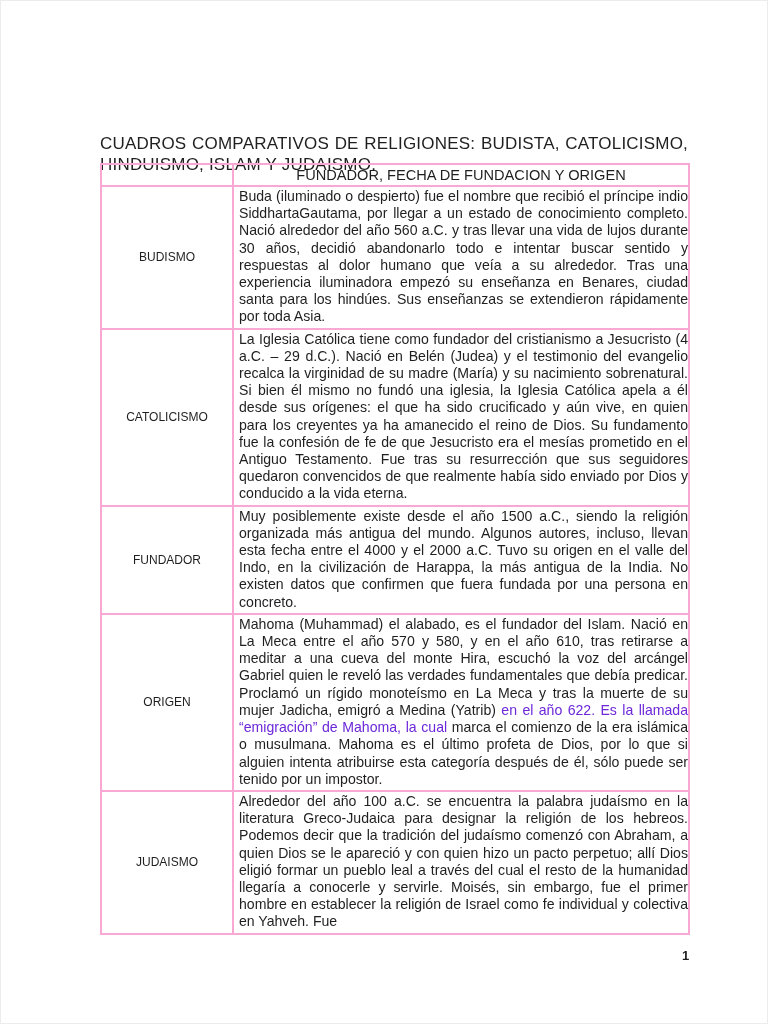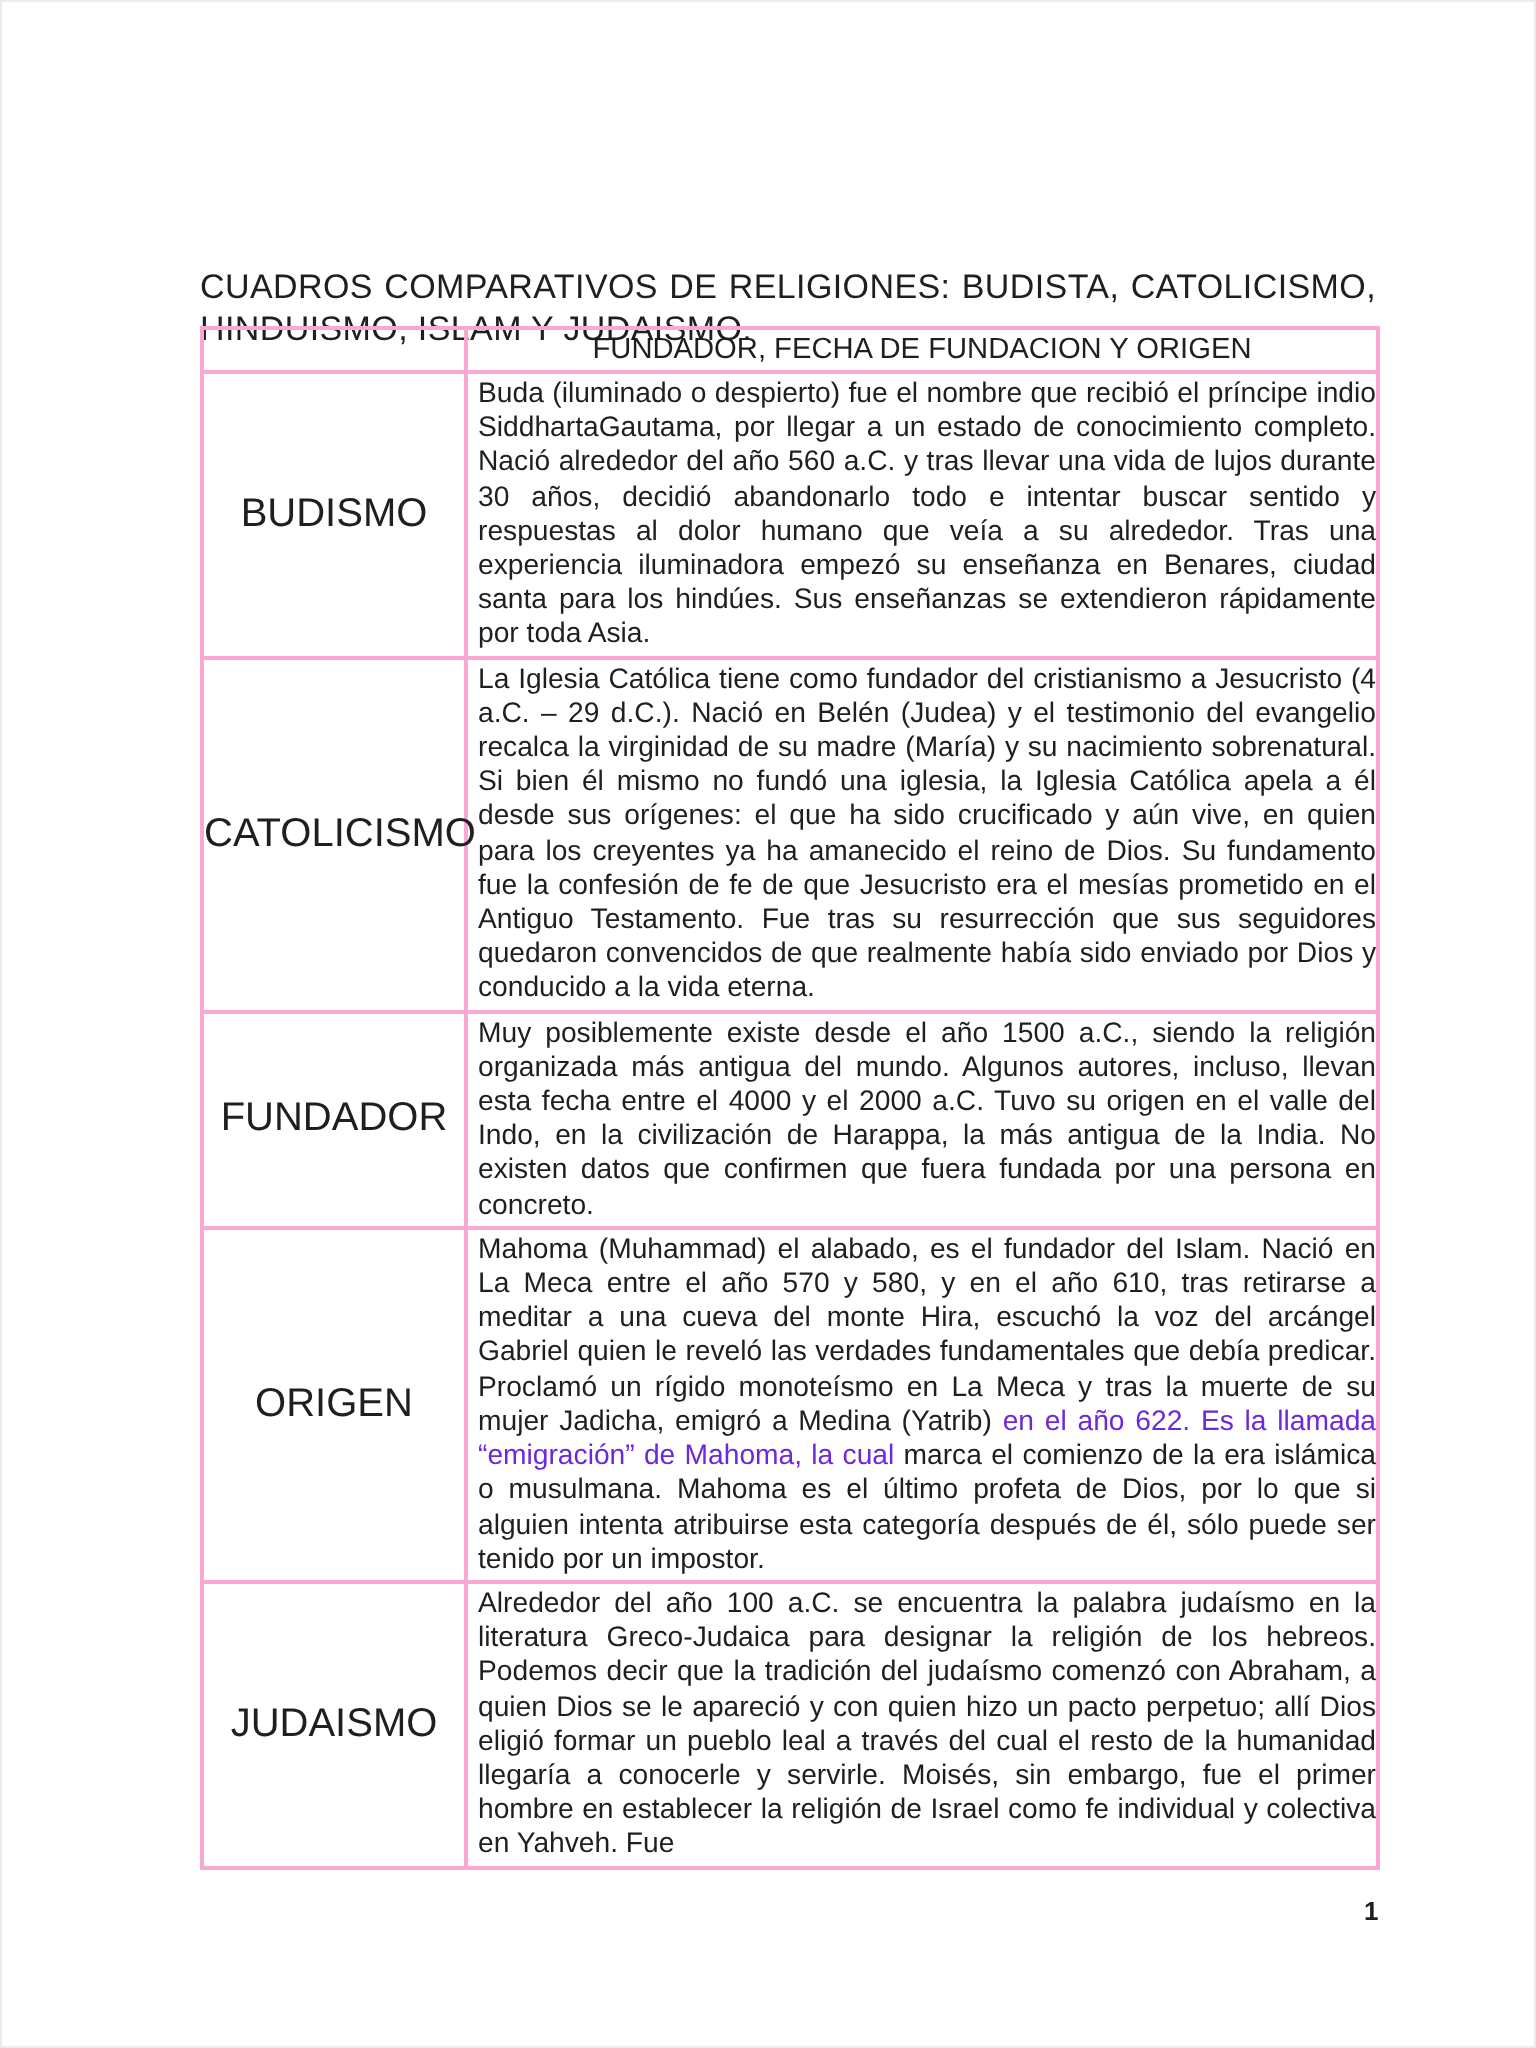--- a/index.html
+++ b/index.html
@@ -42,21 +42,21 @@
   .col-text  { width: 456px; }
   .header-cell {
     text-align: center;
     font-size: 14.6px;
     line-height: 18px;
     padding: 1px 2px;
     color: #1f1f1f;
   }
   .label-cell {
     text-align: center;
-    font-size: 20px;
+    font-size: 12px;
     color: #1f1f1f;
   }
   .text-cell {
     padding: 1px 0 2px 5px;
     text-align: justify;
     font-size: 14.1px;
     line-height: 17.2px;
     color: #1f1f1f;
     vertical-align: top;
   }

